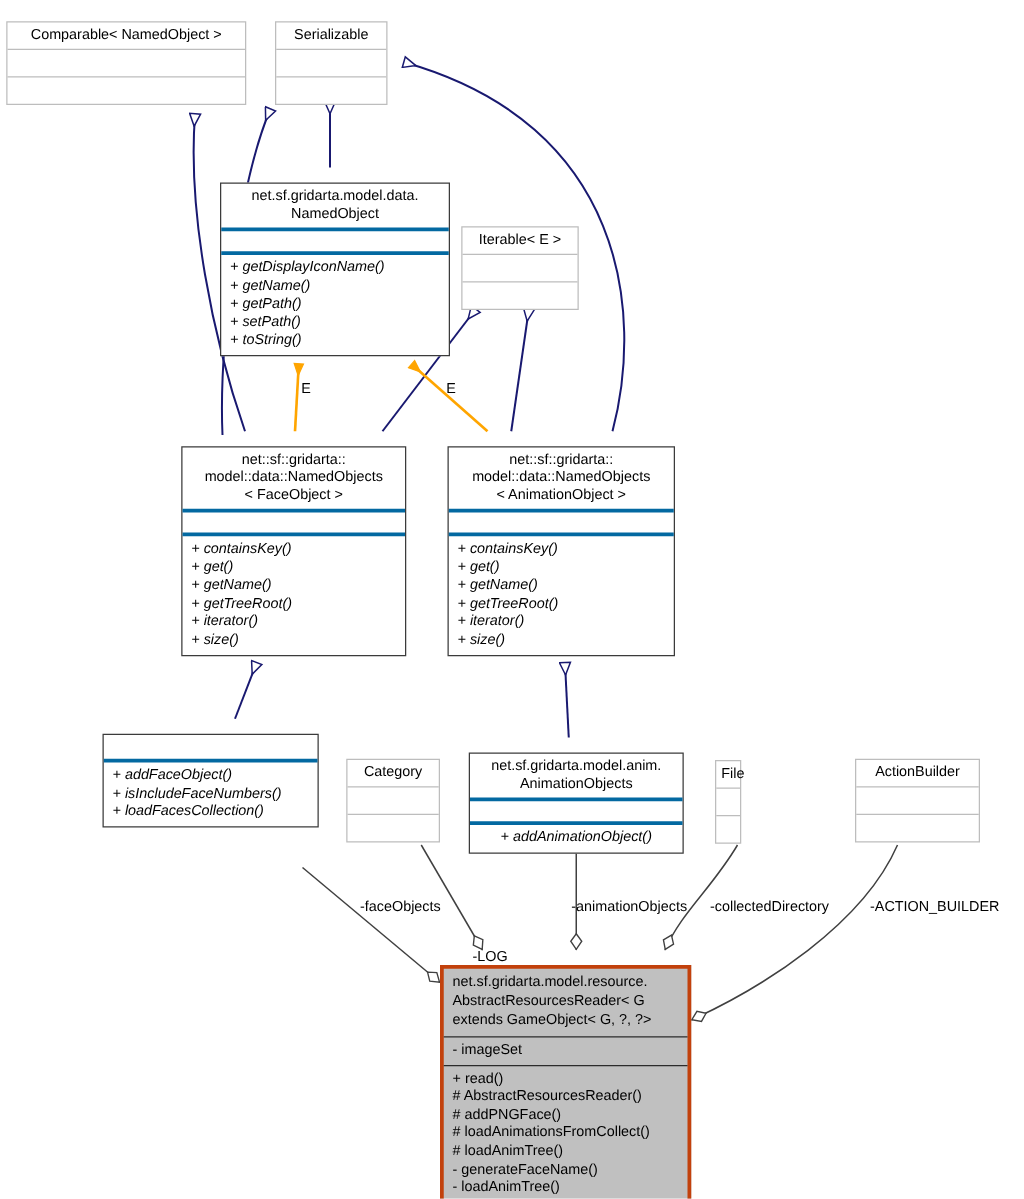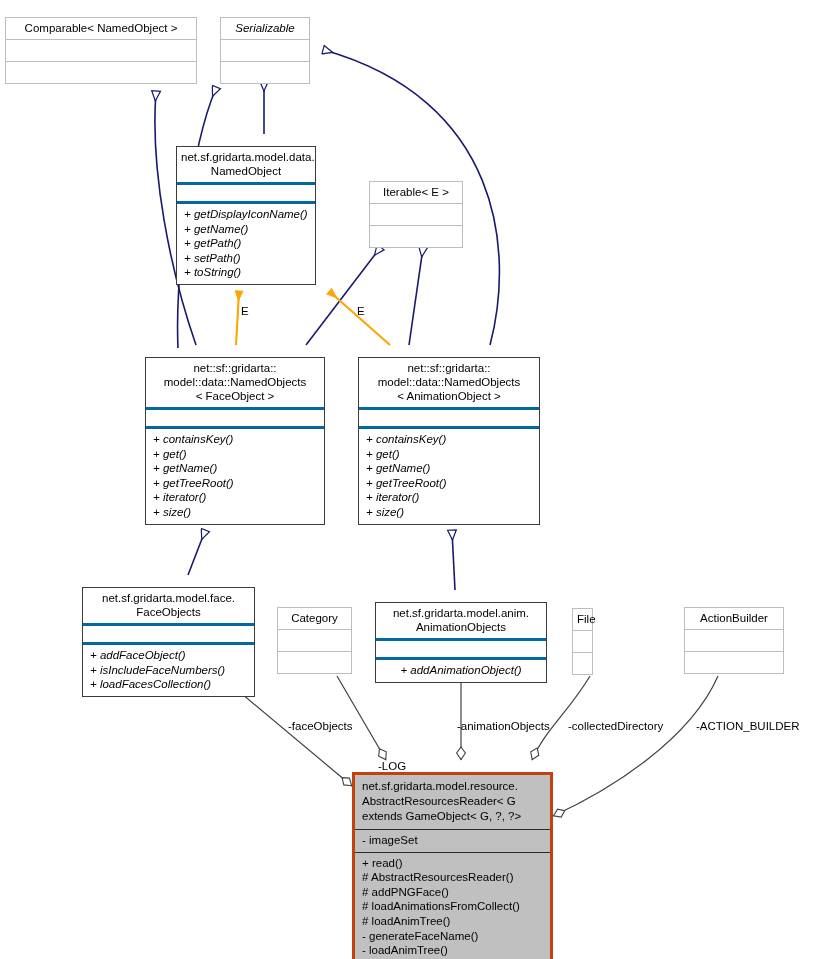--- a/index.html
+++ b/index.html
@@ -138,27 +138,27 @@
 
     <path d="M 718,676 C 690,740 610,790 553,816" fill="none" stroke="#404040" stroke-width="1.2" marker-end="url(#openDiamond)"></path>
   </svg>
 
   <div class="node ext" style="left:5px; top:5px; width:192px;">
     <div class="sect title">Comparable&lt; NamedObject &gt;</div>
     <div class="sect emptyrow"></div>
     <div class="sect emptyrow"></div>
   </div>
 
-  <div class="node ext" style="left:220px; top:5px; width:90px;font-style:italic;">
+  <div class="node ext" style="left:220px; top:5px; width:90px;">
     <div class="sect title">Serializable</div>
     <div class="sect emptyrow"></div>
     <div class="sect emptyrow"></div>
   </div>
 
-  <div class="node main" style="left:176px; top:134px; width:140px;">
+  <div class="node main" style="left:176px; top:134px; width:184px;">
     <div class="sect title">net.sf.gridarta.model.data.
 NamedObject</div>
     <div class="sect emptyrow small"></div>
     <div class="sect members">+ getDisplayIconName()
 + getName()
 + getPath()
 + setPath()
 + toString()</div>
   </div>
 
@@ -188,22 +188,20 @@
     <div class="sect emptyrow small"></div>
     <div class="sect members">+ containsKey()
 + get()
 + getName()
 + getTreeRoot()
 + iterator()
 + size()</div>
   </div>
 
   <div class="node main" style="left:82px; top:575px; width:173px;">
-    <div class="sect title">net.sf.gridarta.model.face.
-FaceObjects</div>
     <div class="sect emptyrow small"></div>
     <div class="sect members">+ addFaceObject()
 + isIncludeFaceNumbers()
 + loadFacesCollection()</div>
   </div>
 
   <div class="node main" style="left:375px; top:590px; width:172px;">
     <div class="sect title">net.sf.gridarta.model.anim.
 AnimationObjects</div>
     <div class="sect emptyrow small"></div>

